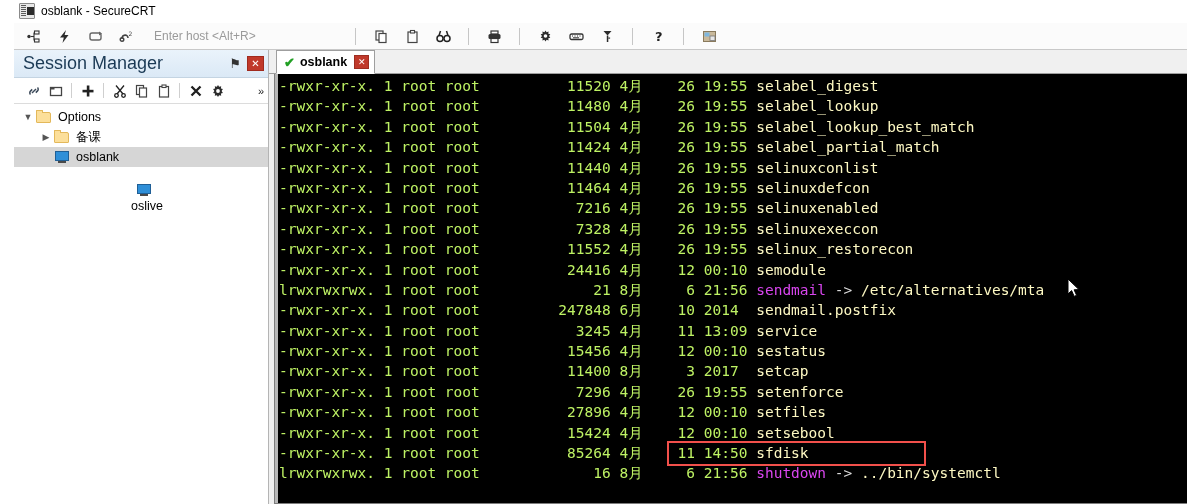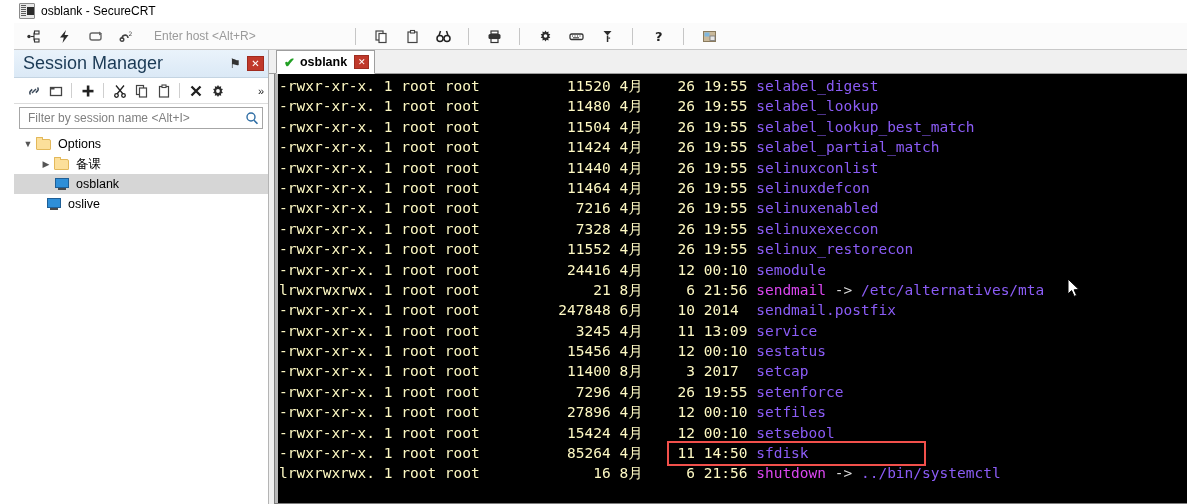--- a/index.html
+++ b/index.html
@@ -327,22 +327,22 @@
     padding: 2px 0 0 4px;
     font-family: "DejaVu Sans Mono", "Liberation Mono", monospace;
     font-size: 14.5px;
     line-height: 20.4px;
     color: #d8d8d8;
     white-space: pre;
     overflow: hidden;
     letter-spacing: 0px;
   }
   .term-line { height: 20.4px; }
-  .c-white { color: #fef9c3; }
-  .c-green { color: #8b5cf6; }
+  .c-white { color: #bef264; }
+  .c-green { color: #fef9c3; }
   .c-cyan  { color: #d946ef; }
   .c-arrow { color: #d9d9d9; }
 
   
   .annot-box {
     position: absolute;
     border: 2px solid #f2504b;
     box-sizing: border-box;
     pointer-events: none;
   }
@@ -523,45 +523,38 @@
         </div>
         <div class="sm-btn">
           <svg width="16" height="16" viewBox="0 0 16 16">
             <path d="M8 2 L9.1 3.8 L11.2 3.2 L10.9 5.4 L12.9 6.1 L11.6 8 L12.9 9.9 L10.9 10.6 L11.2 12.8 L9.1 12.2 L8 14 L6.9 12.2 L4.8 12.8 L5.1 10.6 L3.1 9.9 L4.4 8 L3.1 6.1 L5.1 5.4 L4.8 3.2 L6.9 3.8 Z" fill="#2b2b2b"></path>
             <circle cx="8" cy="8" r="1.9" fill="#ffffff"></circle>
           </svg>
         </div>
         <div class="chev-more">»</div>
       </div>
 
-      <div class="sm-filter">
-        <input class="filter-input" placeholder="Filter by session name &lt;Alt+I&gt;" style="">
-        <svg width="14" height="14" viewBox="0 0 14 14">
-          <circle cx="6" cy="6" r="4" fill="none" stroke="#2e6da4" stroke-width="1.4"></circle>
-          <path d="M9 9.3 L12.5 12.8" stroke="#2e6da4" stroke-width="1.6"></path>
-        </svg>
-      </div>
 
       <div class="tree">
         <div class="tree-row" style="padding-left:6px;">
           <div class="tw">▼</div>
           <div class="ico-folder"></div>
           <div class="tree-label">Options</div>
         </div>
         <div class="tree-row" style="padding-left:24px;">
           <div class="tw">▶</div>
           <div class="ico-folder"></div>
           <div class="tree-label">备课</div>
         </div>
         <div class="tree-row selected" style="padding-left:24px;">
           <div class="tw"></div>
           <div class="ico-session"></div>
           <div class="tree-label">osblank</div>
         </div>
-        <div class="tree-row" style="padding-left:16px;">
+        <div class="tree-row" style="padding-left:16px;flex-direction:column;">
           <div class="tw"></div>
           <div class="ico-session"></div>
           <div class="tree-label">oslive</div>
         </div>
       </div>
     </div>
 
     <div class="term-area">
       <div class="tabstrip">
         <div class="tab">

